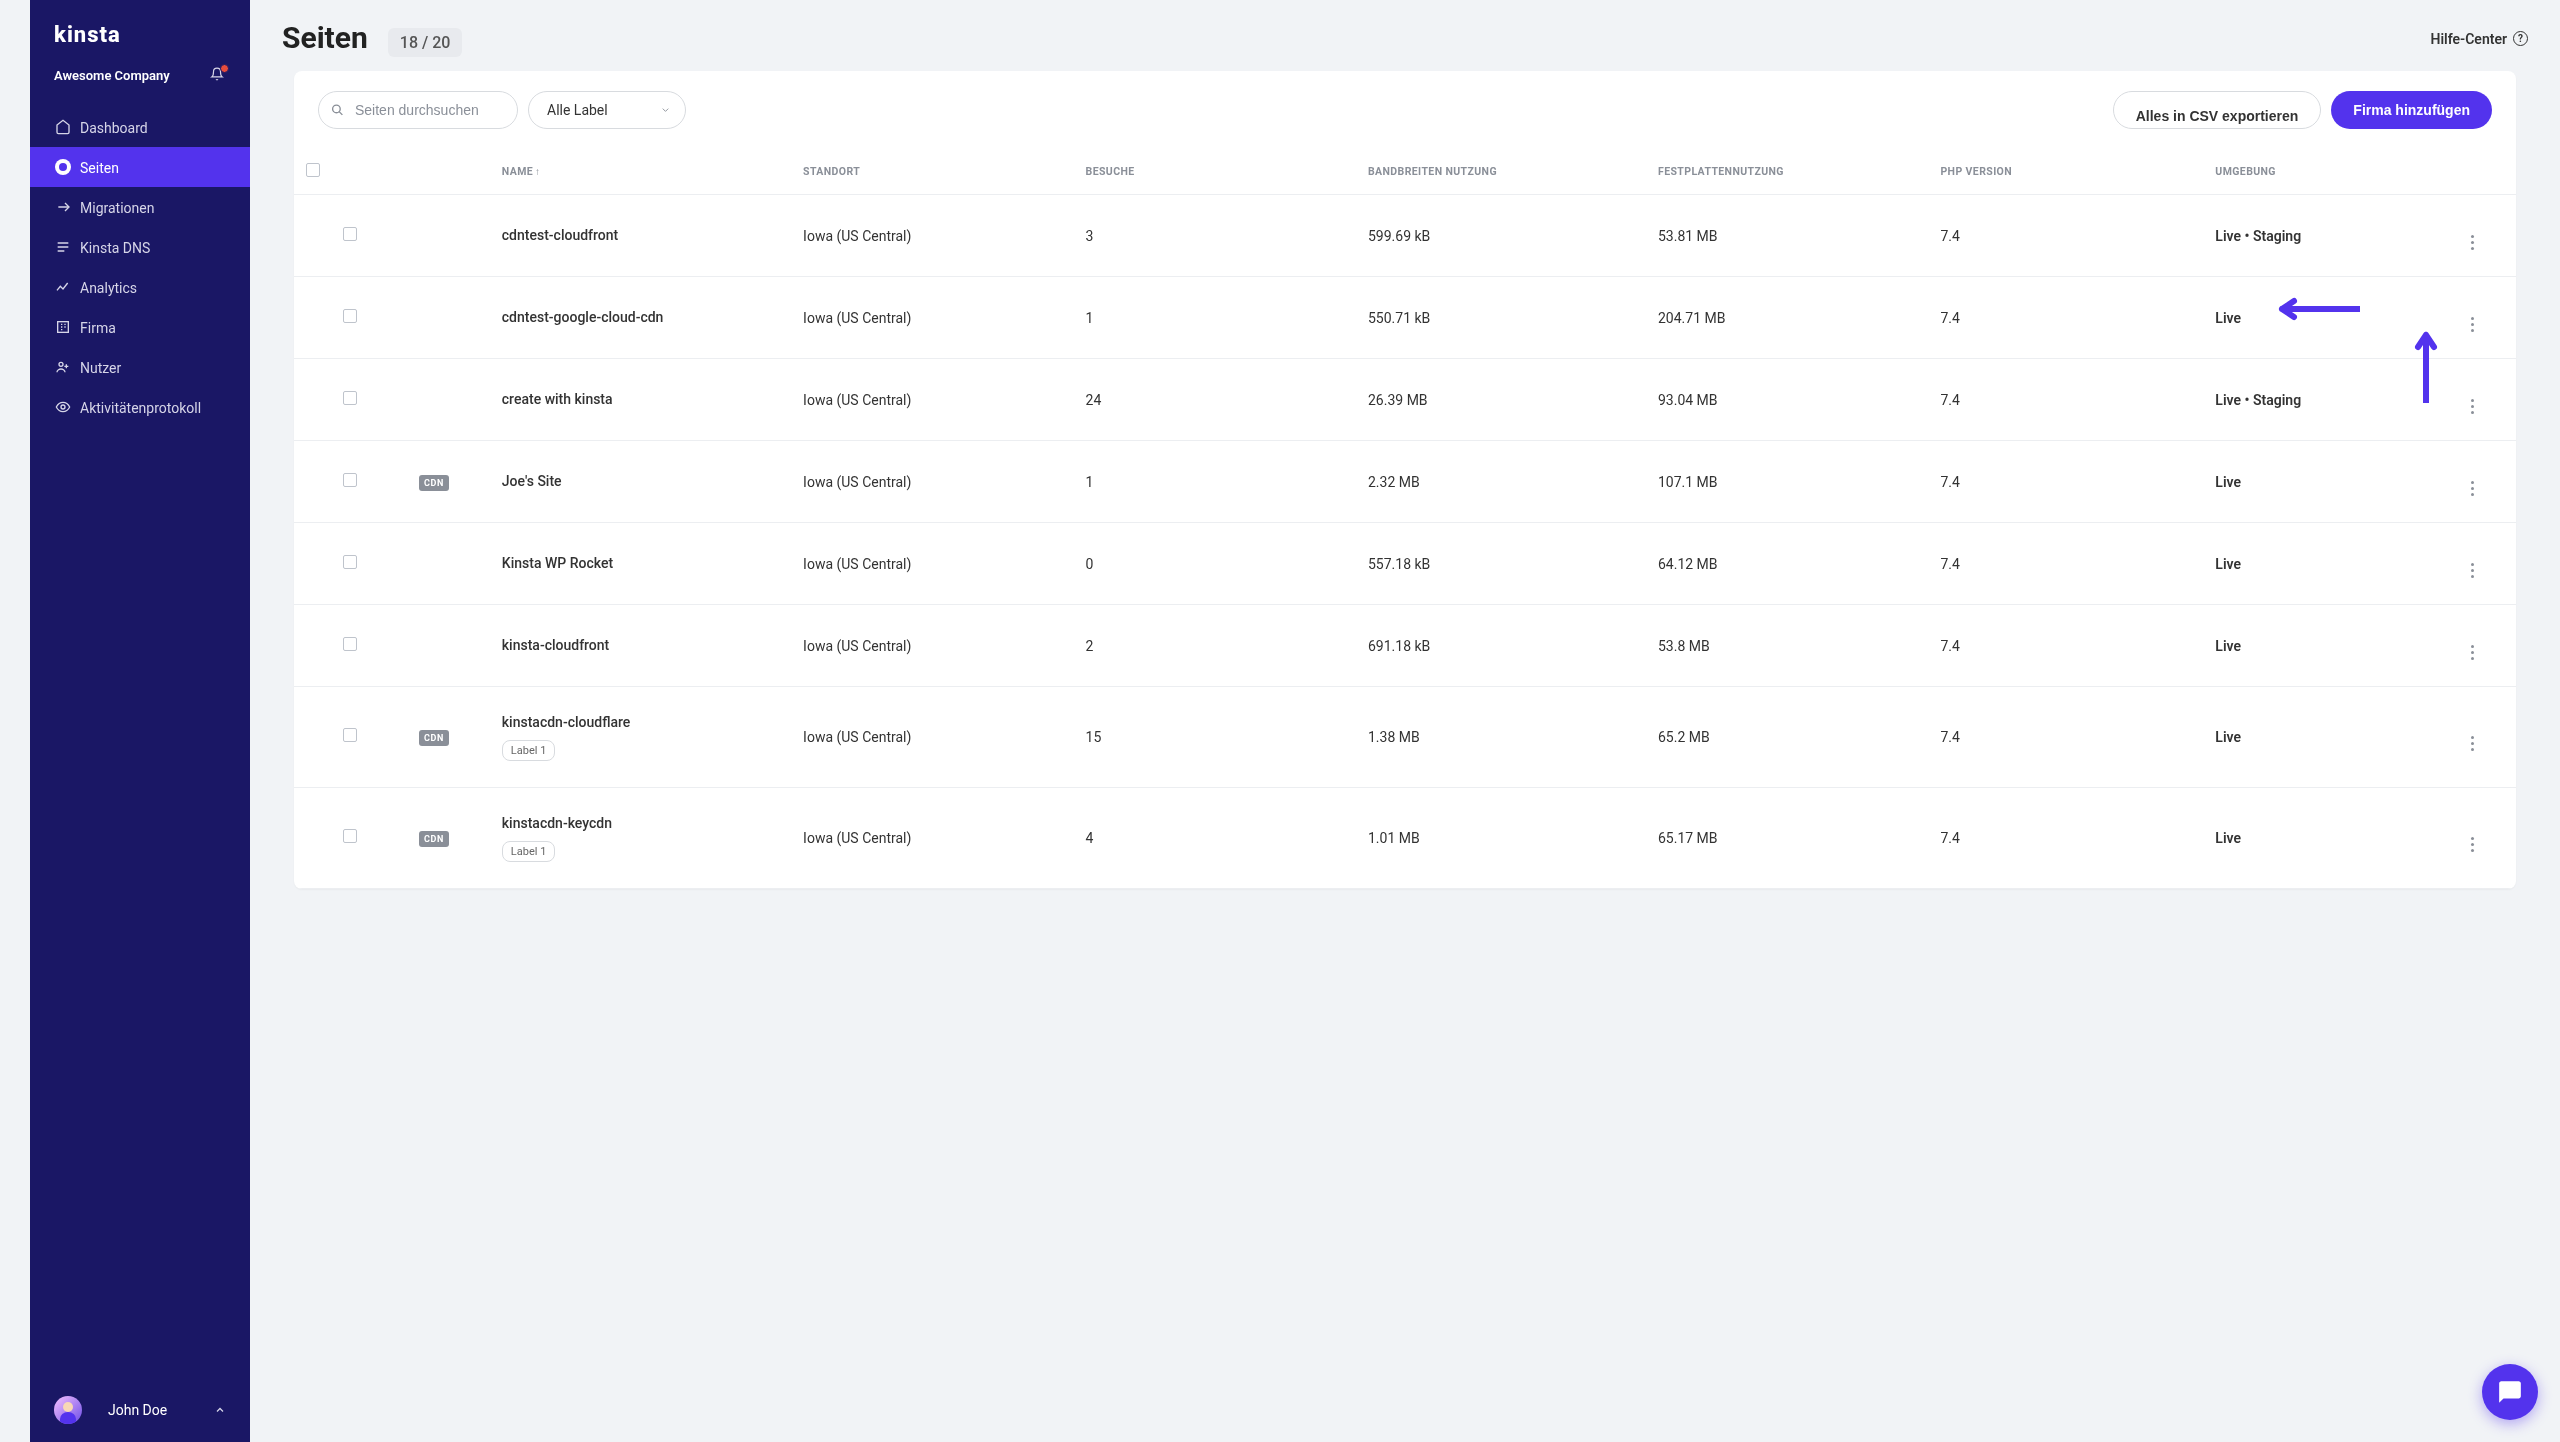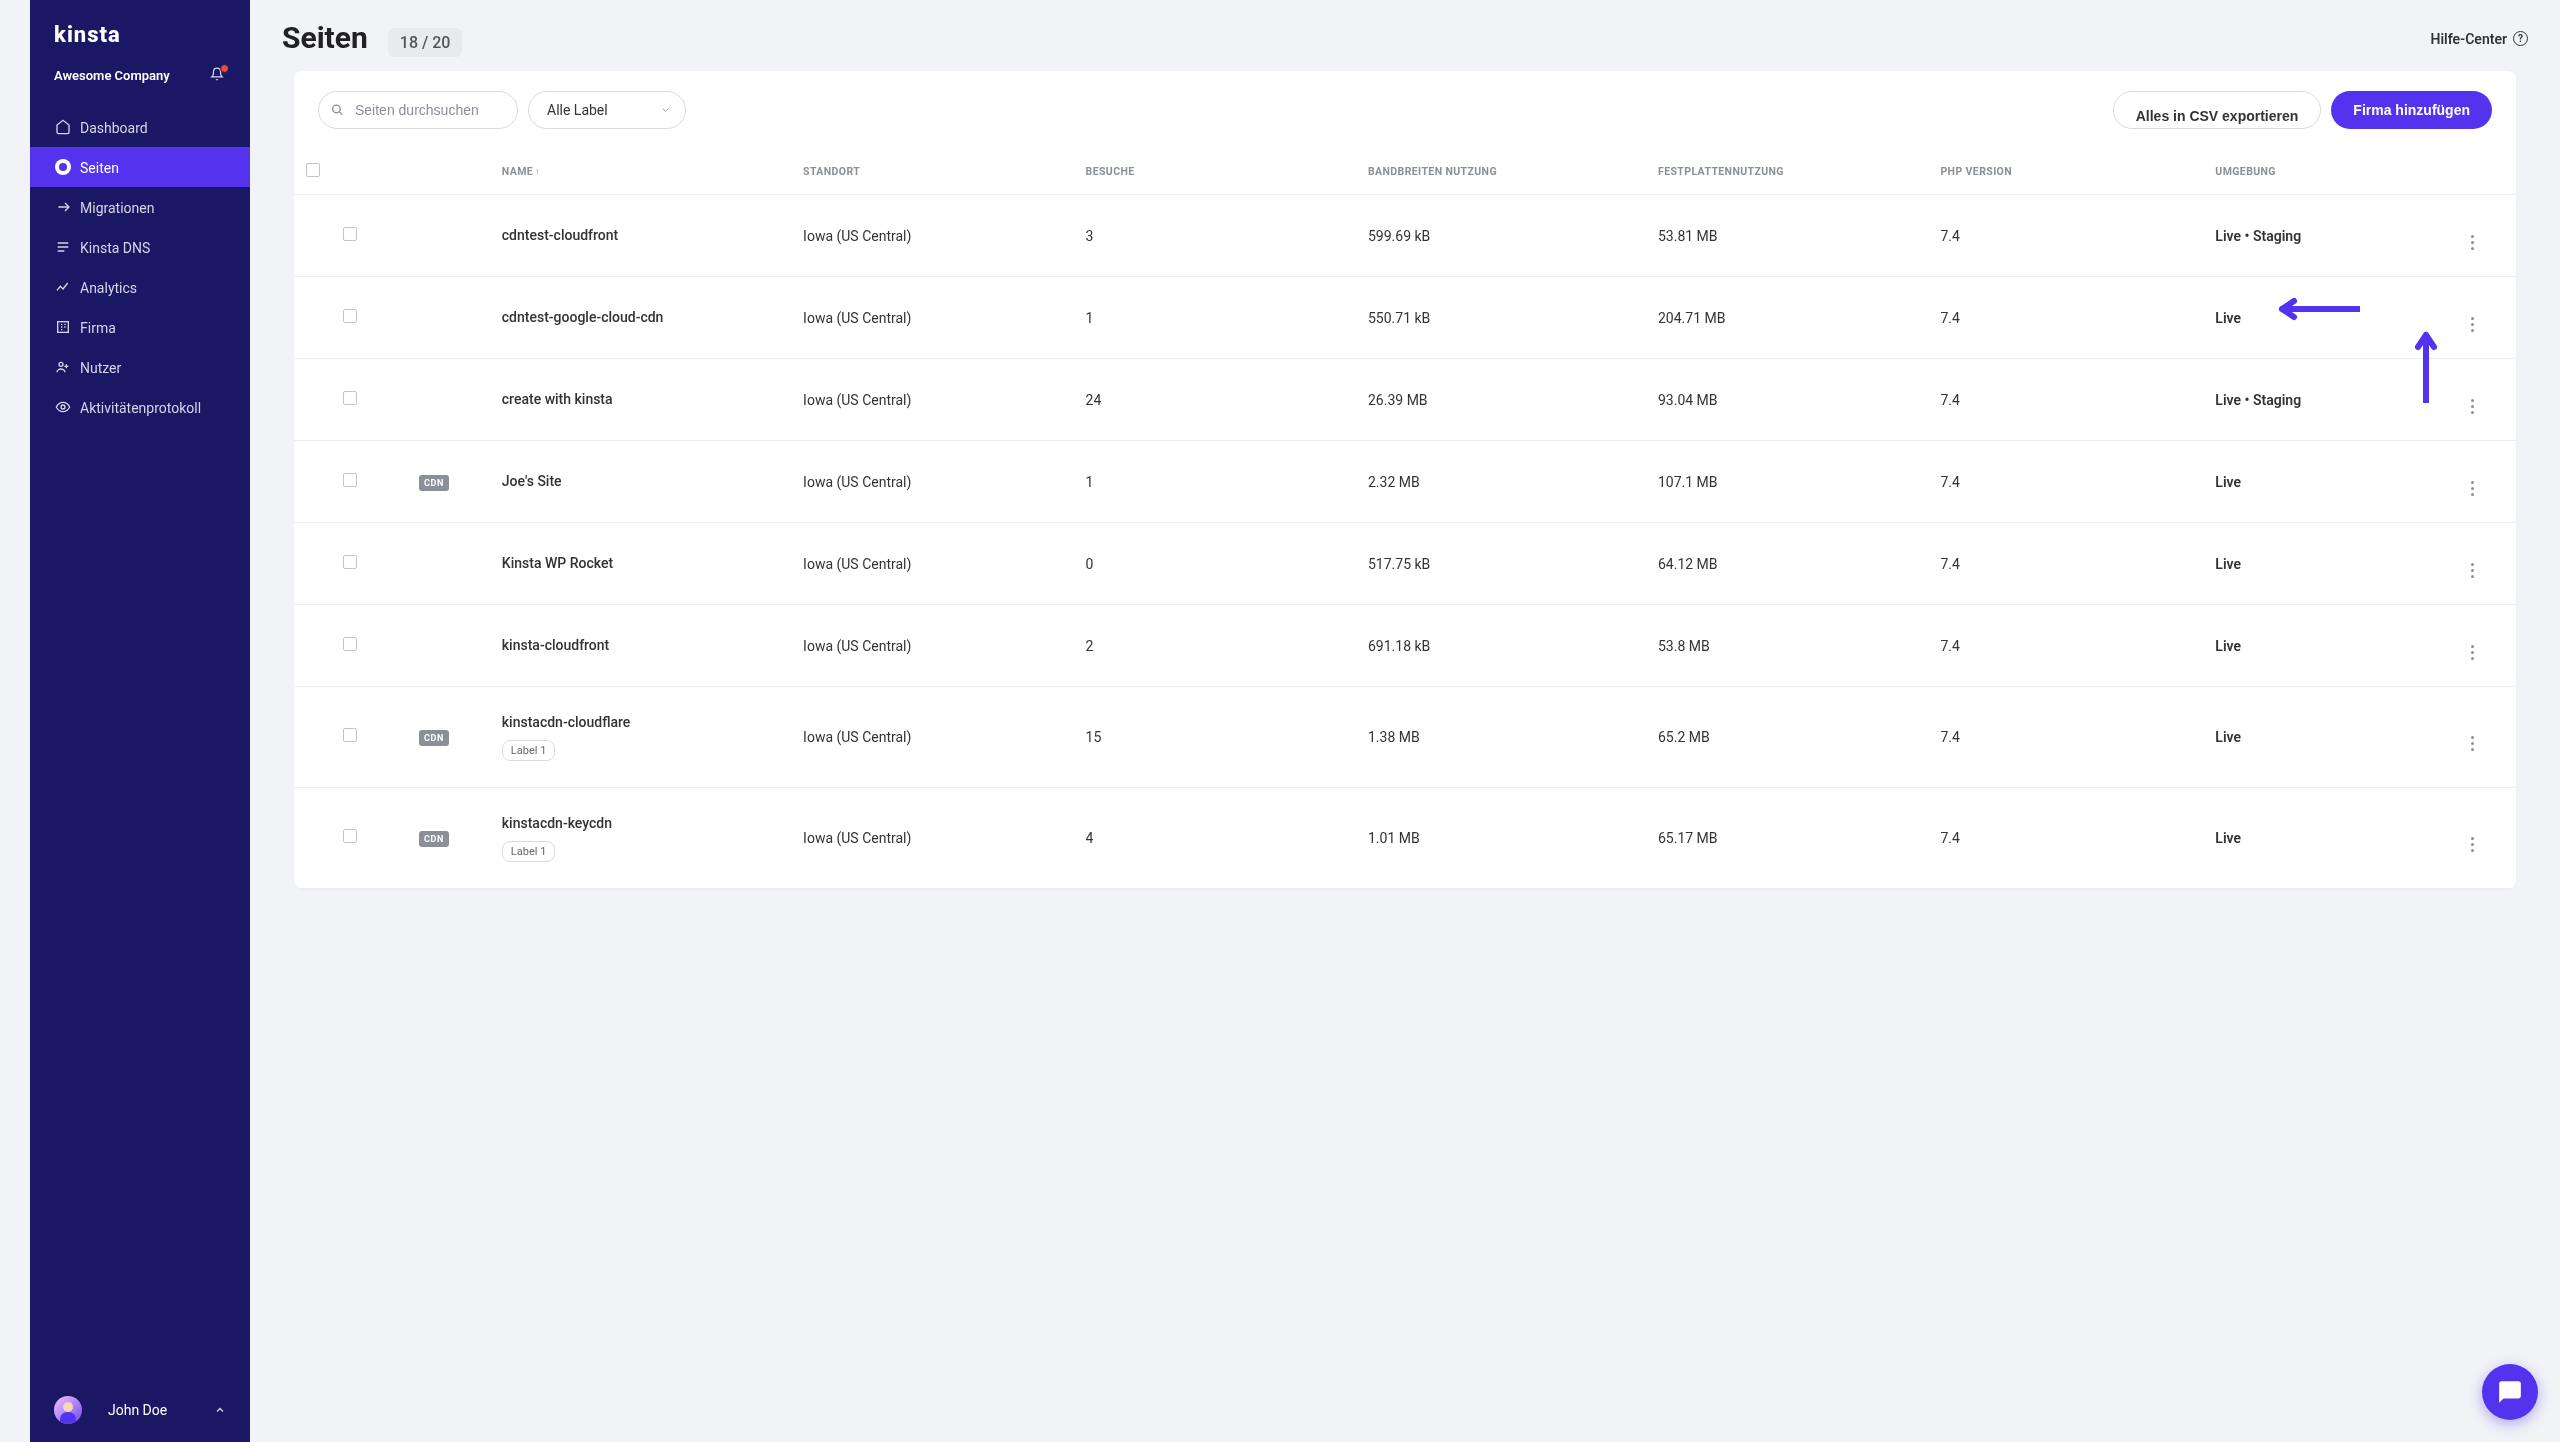--- a/index.html
+++ b/index.html
@@ -294,21 +294,21 @@
                     </span></span></td>
               </tr>
               <tr>
                 <td class="col-check"><span class="check"></span></td>
                 <td class="col-badge"></td>
                 <td class="col-name">
                   <div class="site-name">Kinsta WP Rocket</div>
                 </td>
                 <td class="col-loc">Iowa (US Central)</td>
                 <td class="col-visits">0</td>
-                <td class="col-band">517.75 kB</td>
+                <td class="col-band">557.18 kB</td>
                 <td class="col-disk">64.12 MB</td>
                 <td class="col-php">7.4</td>
                 <td class="col-env"><span class="env-text">Live</span></td>
                 <td class="col-menu"><span class="row-menu"><span class="dots">
                       <span></span>
                       <span></span>
                       <span></span>
                     </span></span></td>
               </tr>
               <tr>

